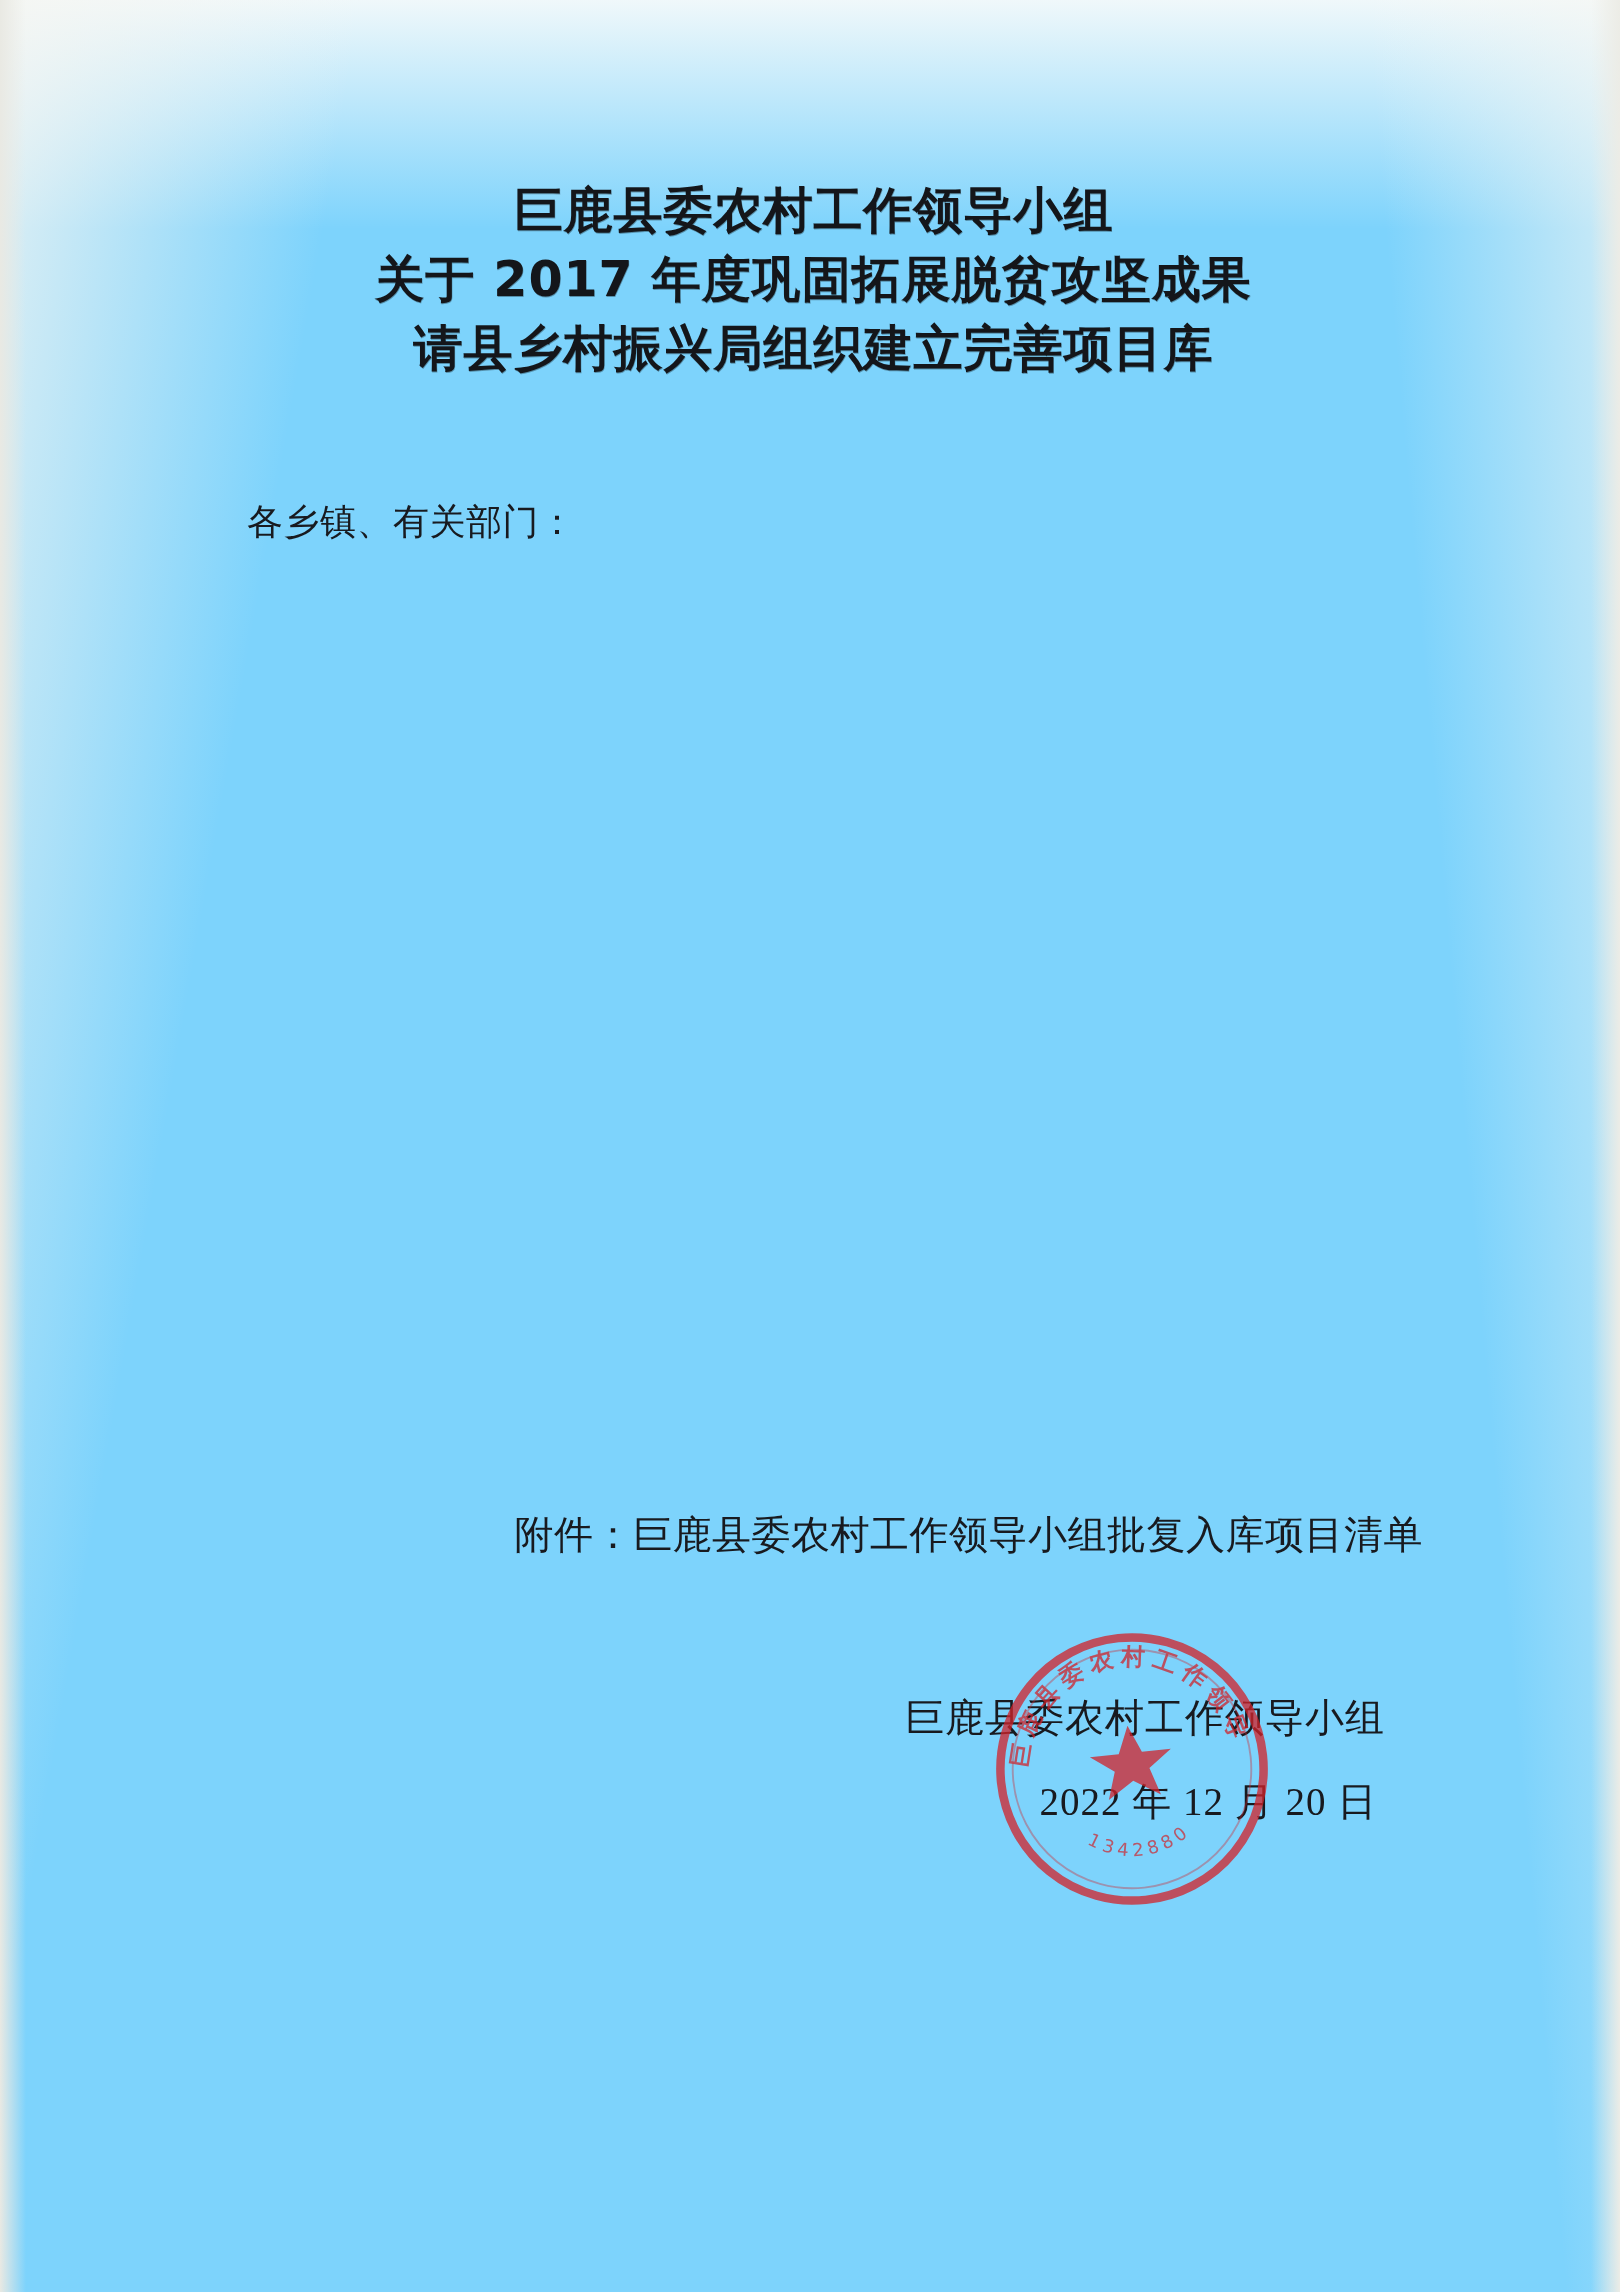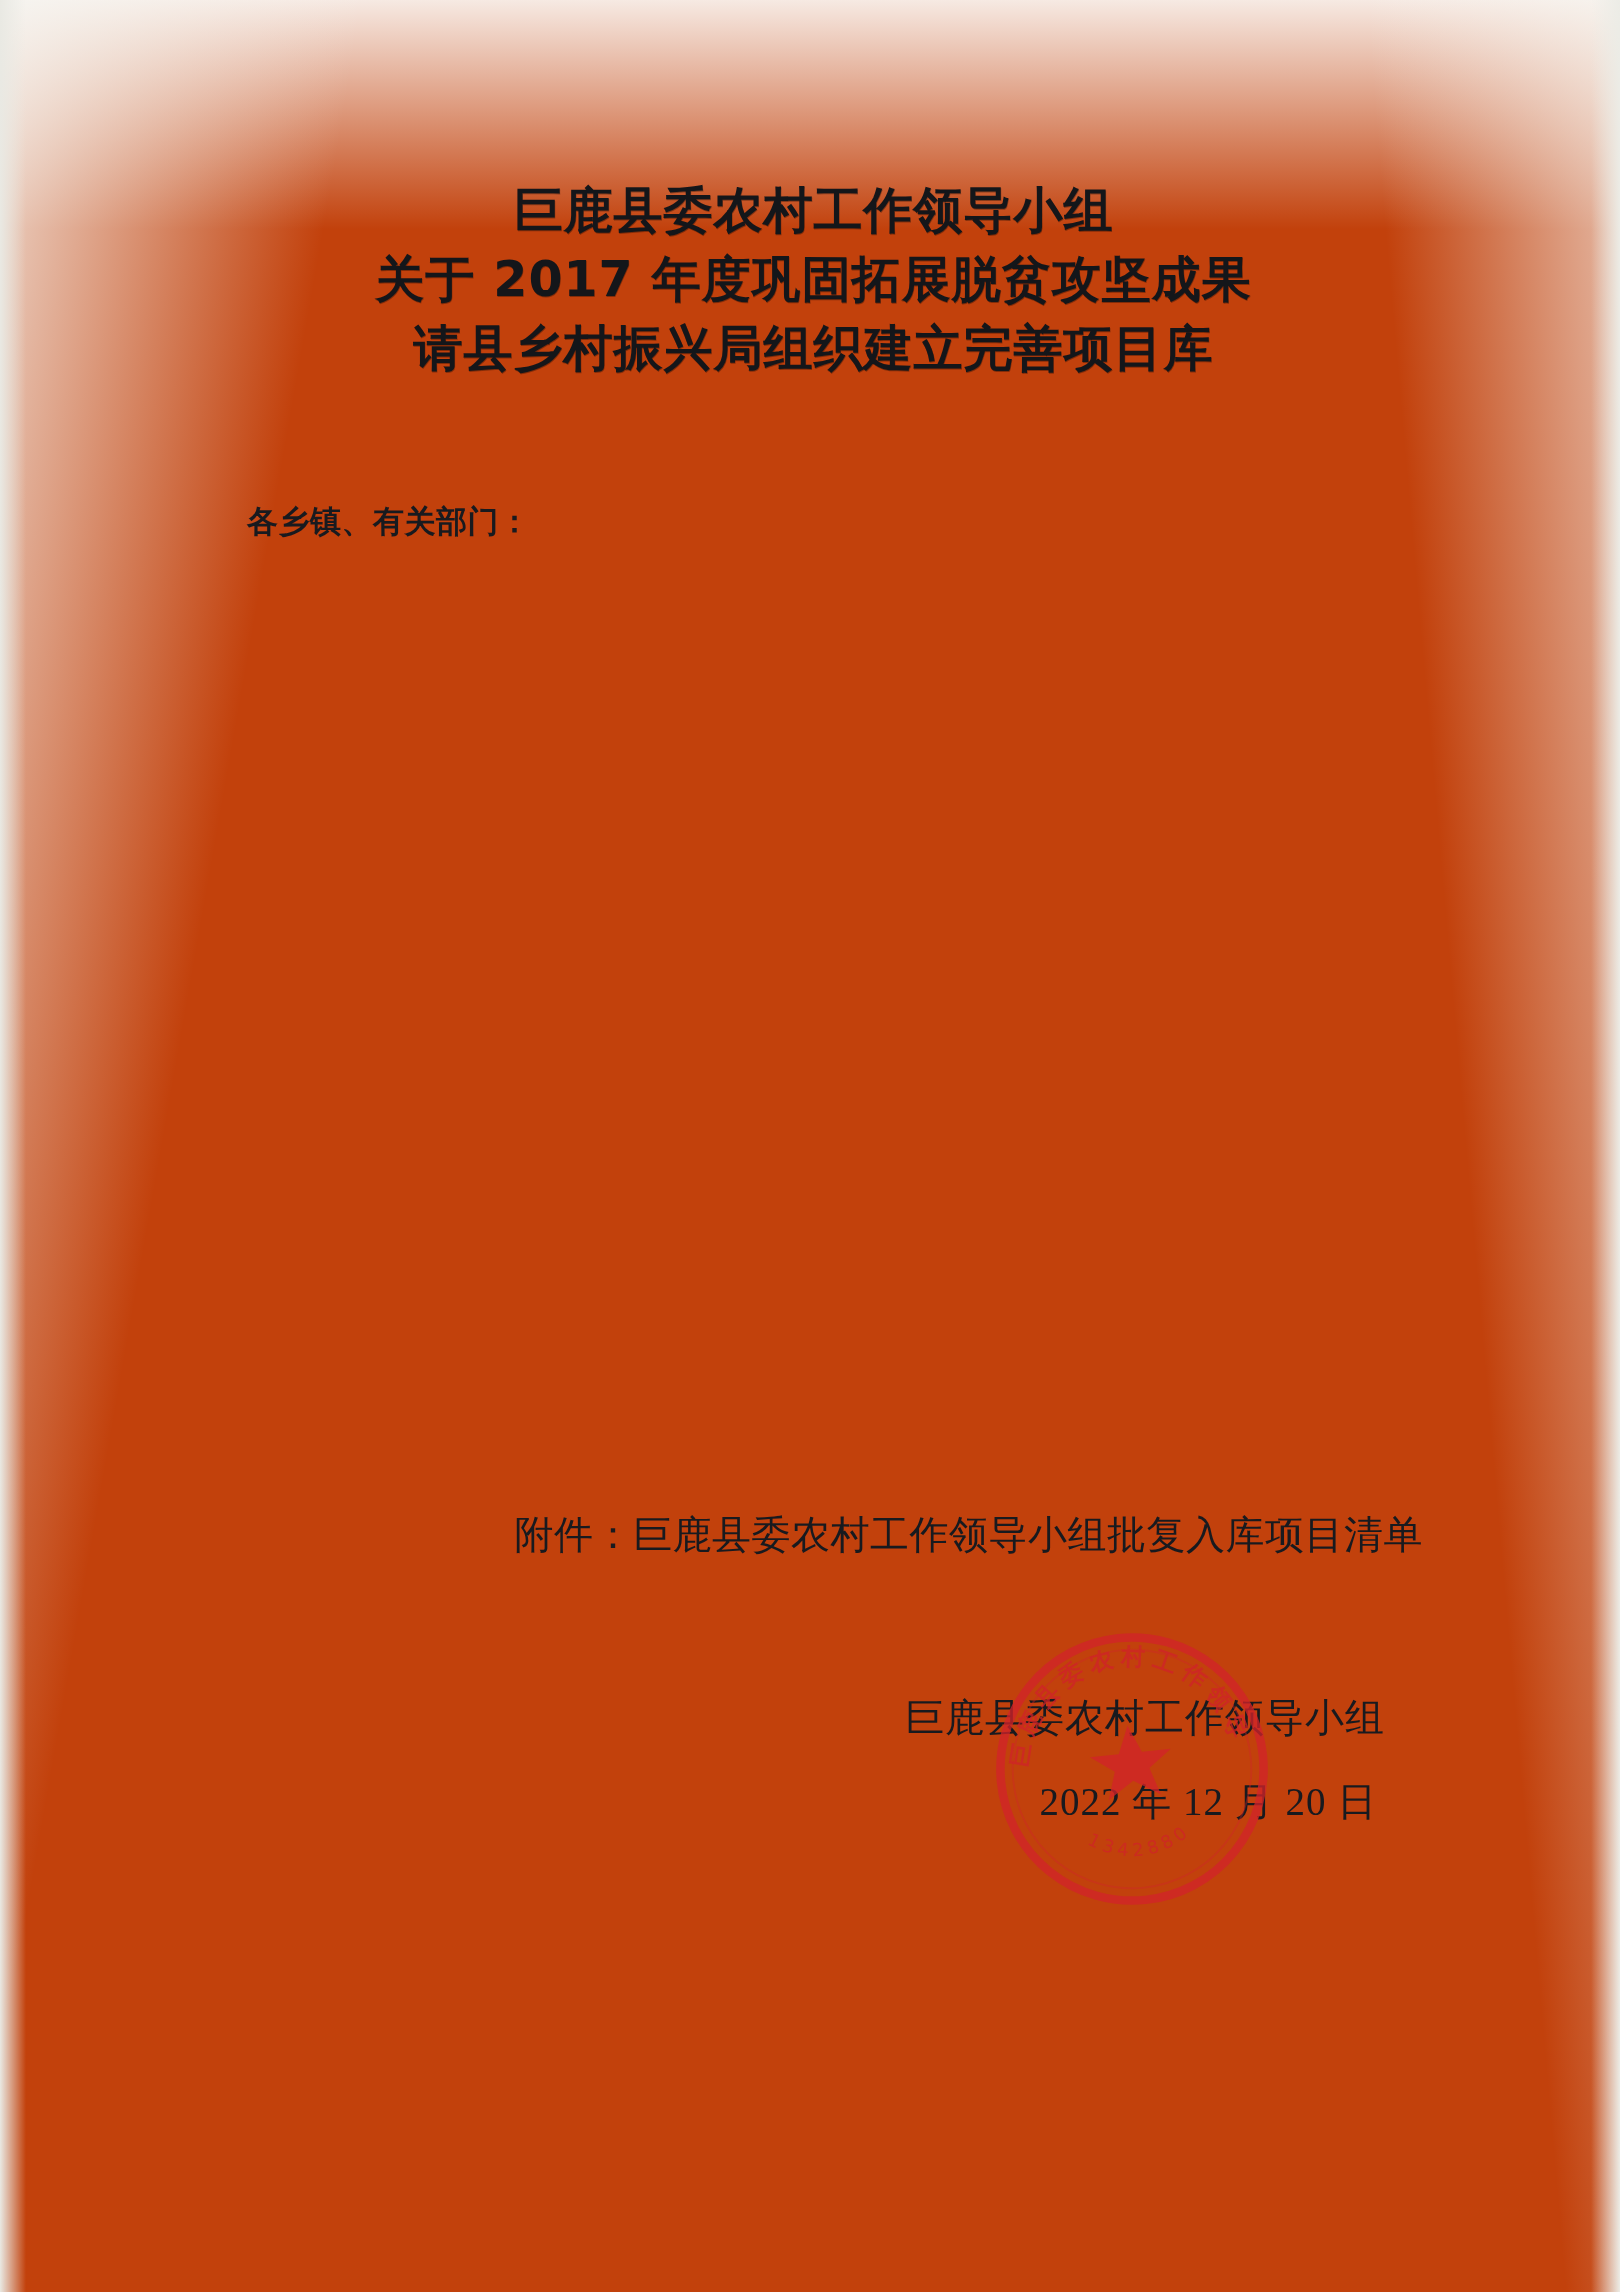--- a/index.html
+++ b/index.html
@@ -8,21 +8,21 @@
     background: #ffffff;
   }
   body {
     font-family: "Liberation Serif", "DejaVu Serif", serif;
   }
   .page {
     position: relative;
     width: 1620px;
     height: 2293px;
     margin: 0 auto;
-    background: #c2410c;
+    background: #7dd3fc;
     overflow: hidden;
   }
   
   .paper-tint {
     position: absolute;
     inset: 0;
     background:
       linear-gradient(100deg, rgba(246,246,242,0.85) 0%, rgba(255,255,255,0) 18%),
       linear-gradient(265deg, rgba(247,247,243,0.7) 0%, rgba(255,255,255,0) 14%),
       linear-gradient(180deg, rgba(252,252,250,0.9) 0%, rgba(255,255,255,0) 10%);
@@ -68,28 +68,27 @@
   }
 
   
   .body-block {
     position: absolute;
     left: 247px;
     top: 484px;
     width: 1137px;
   }
   .para {
-    font-size: 31px;
+    font-size: 36px;
     line-height: 76px;
     color: #181a1f;
     text-align: justify;
     text-justify: inter-ideograph;
     letter-spacing: 0.5px;
     margin: 0 0 3.9px 0;
-    font-weight: bold;
   }
   .para.indent {
     text-indent: 78px;
   }
   .para.spaced {
     margin-top: 17.6px;
   }
   .attachment {
     position: absolute;
     left: 247px;

